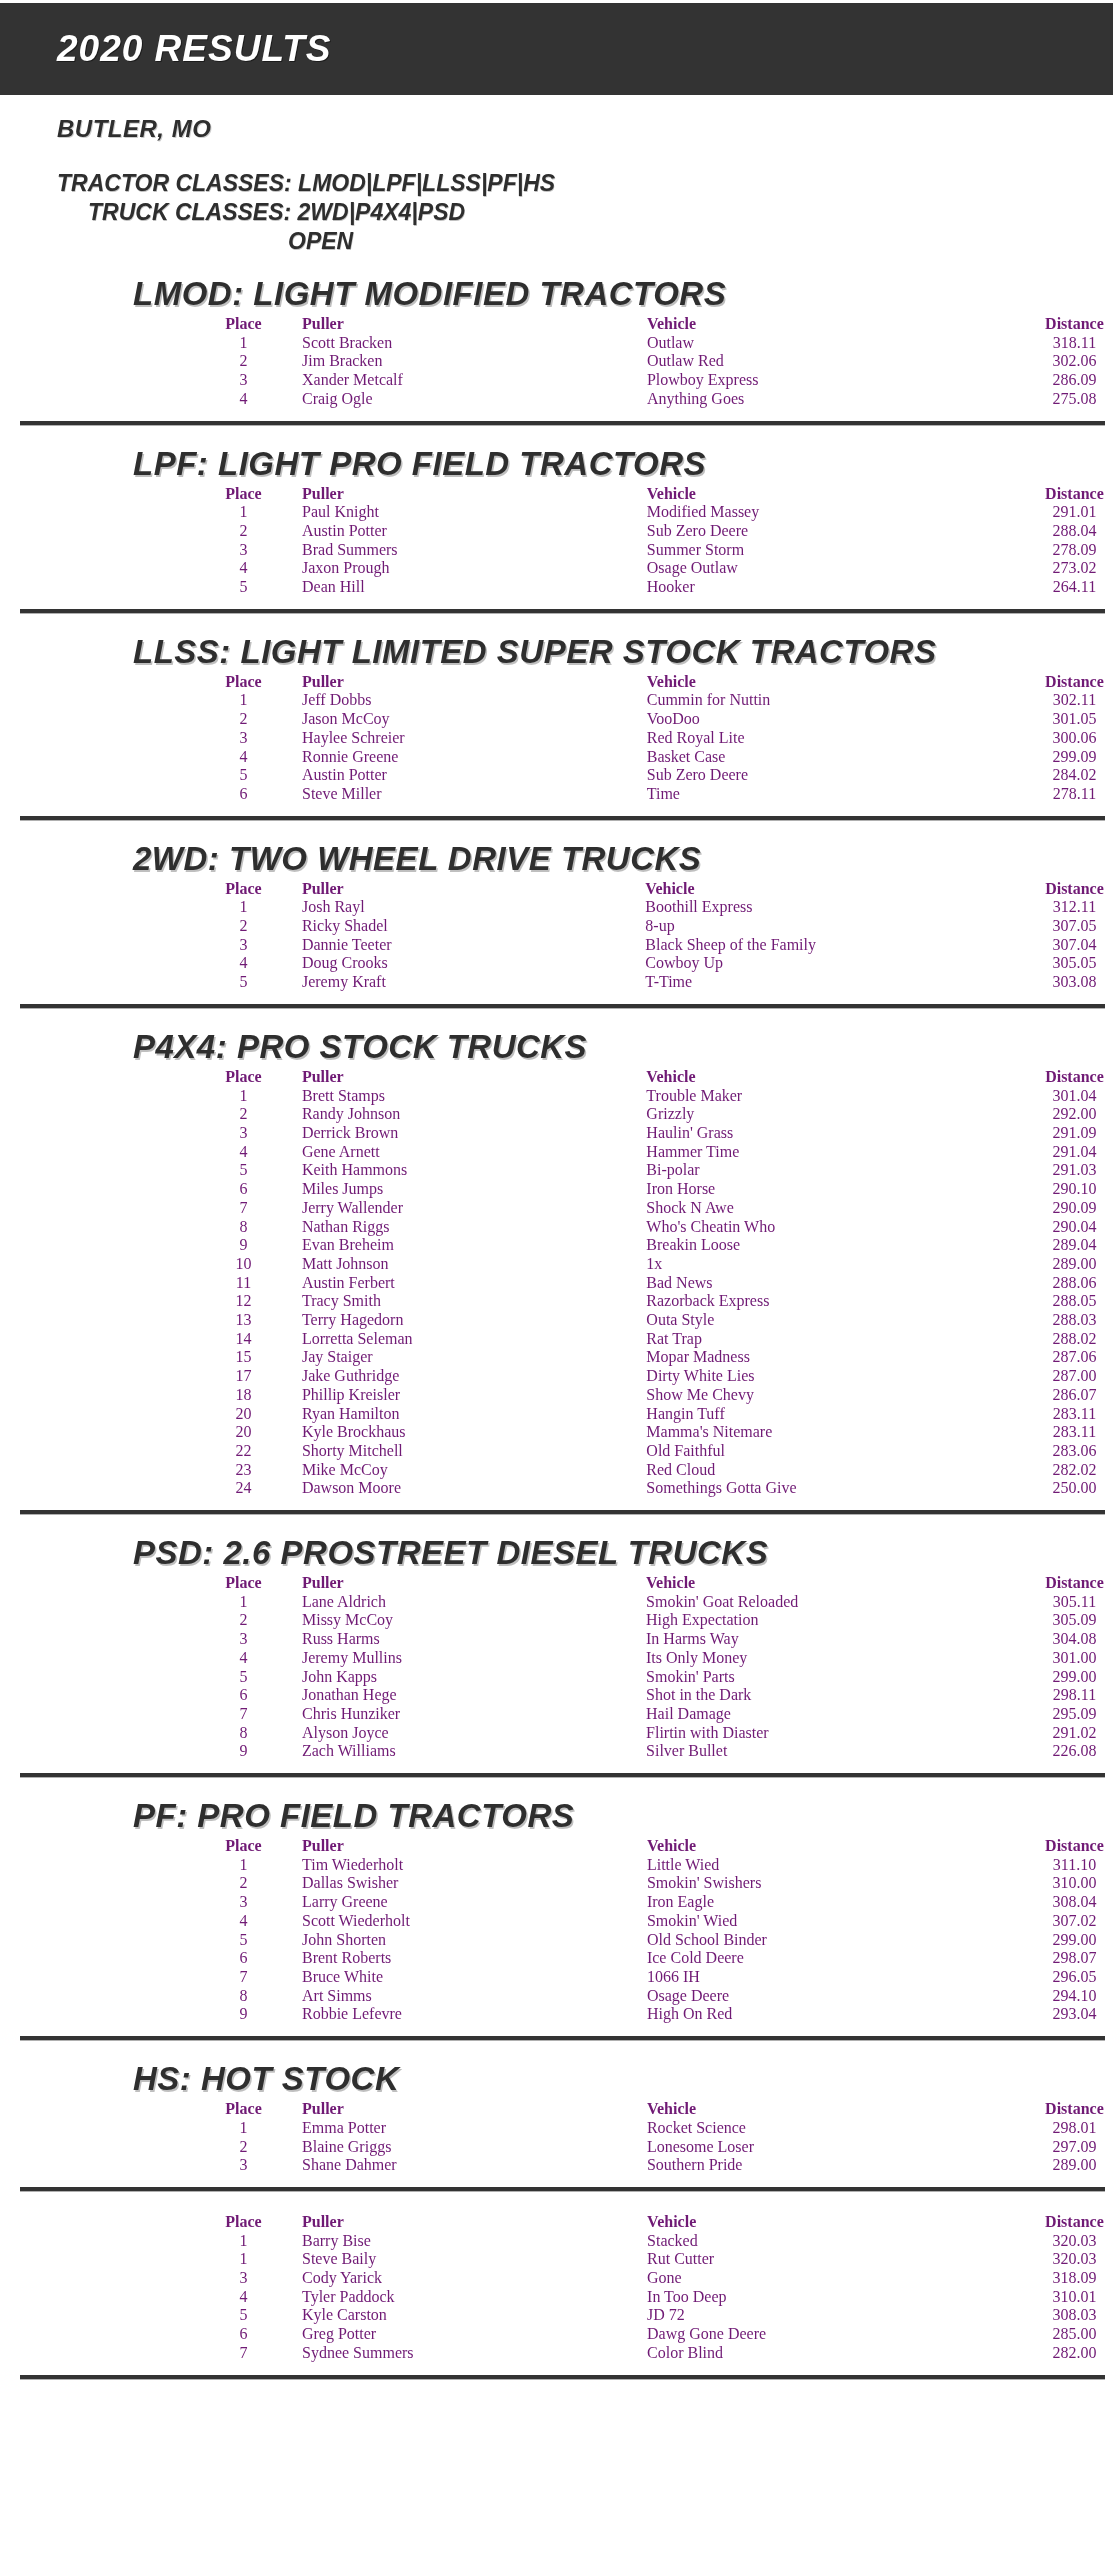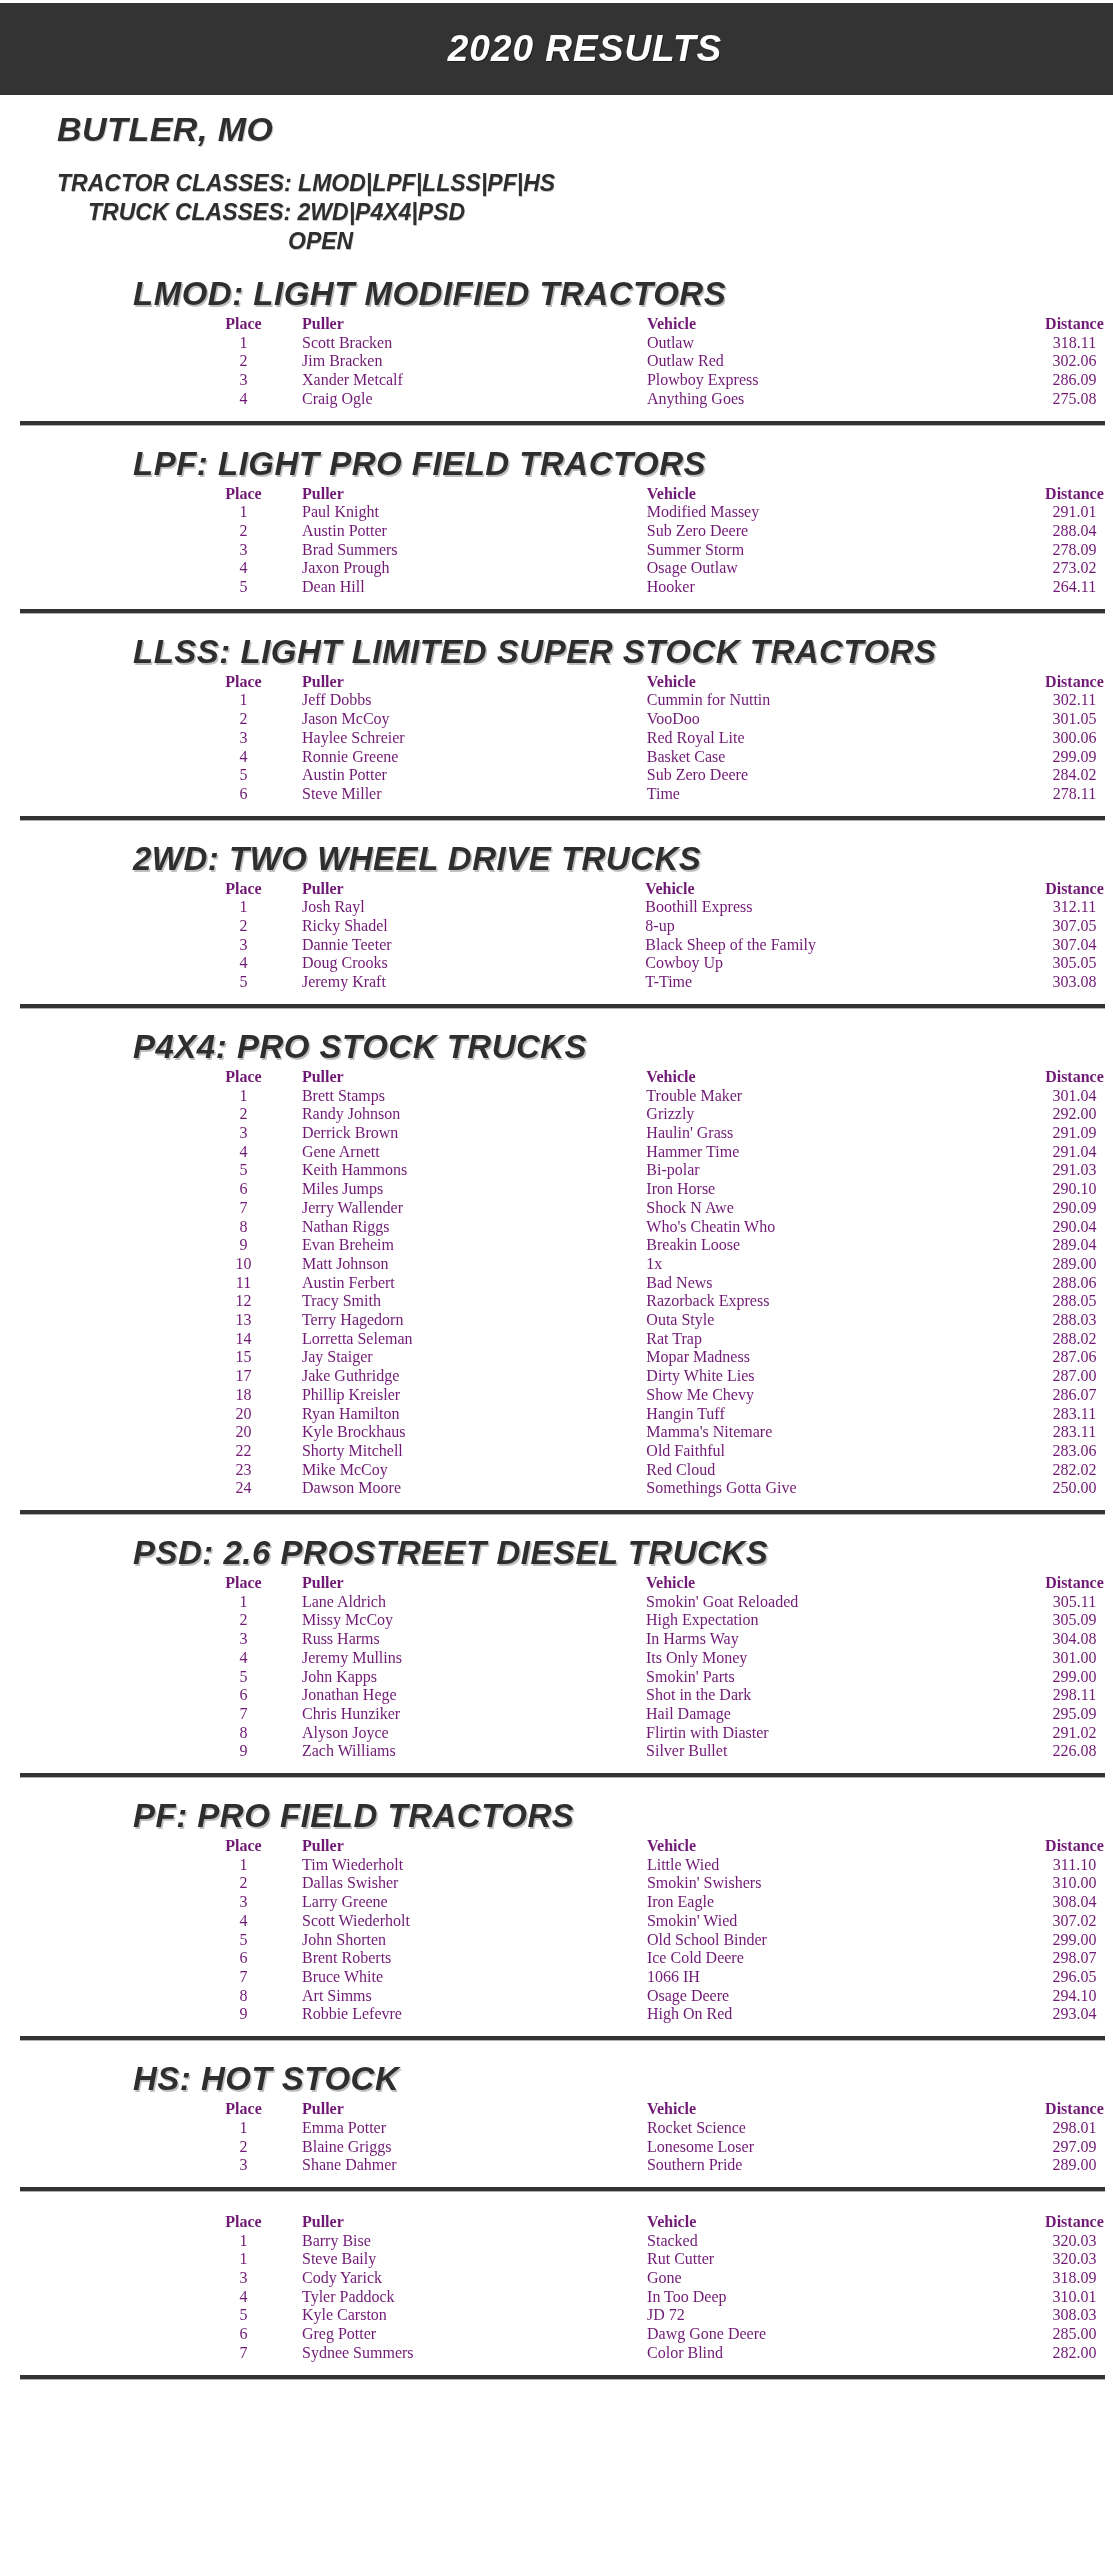--- a/index.html
+++ b/index.html
@@ -12,39 +12,38 @@
     font-family: "Liberation Serif", serif;
     color: #1c1c1c;
   }
   
   .topbar {
     margin-top: 3px;
     height: 92px;
     background: #333333;
     display: flex;
     align-items: center;
-    justify-content: center;
   }
   .topbar h1 {
     margin: 0;
     padding-left: 57px;
     font-family: "Liberation Sans", sans-serif;
     font-style: italic;
     font-weight: bold;
     font-size: 37px;
     letter-spacing: 1px;
     color: #ffffff;
     text-shadow: 1px 1px 0 rgba(0,0,0,0.45);
   }
   .location {
     margin: 14px 0 0 57px;
     font-family: "Liberation Sans", sans-serif;
     font-style: italic;
     font-weight: bold;
-    font-size: 34px;
+    font-size: 24px;
     line-height: 40px;
     letter-spacing: 0.5px;
     color: #2e2e2e;
     text-shadow: 1px 1px 0 rgba(0,0,0,0.2);
   }
   .classes {
     margin-top: 20px;
     font-family: "Liberation Sans", sans-serif;
     font-style: italic;
     font-weight: bold;

